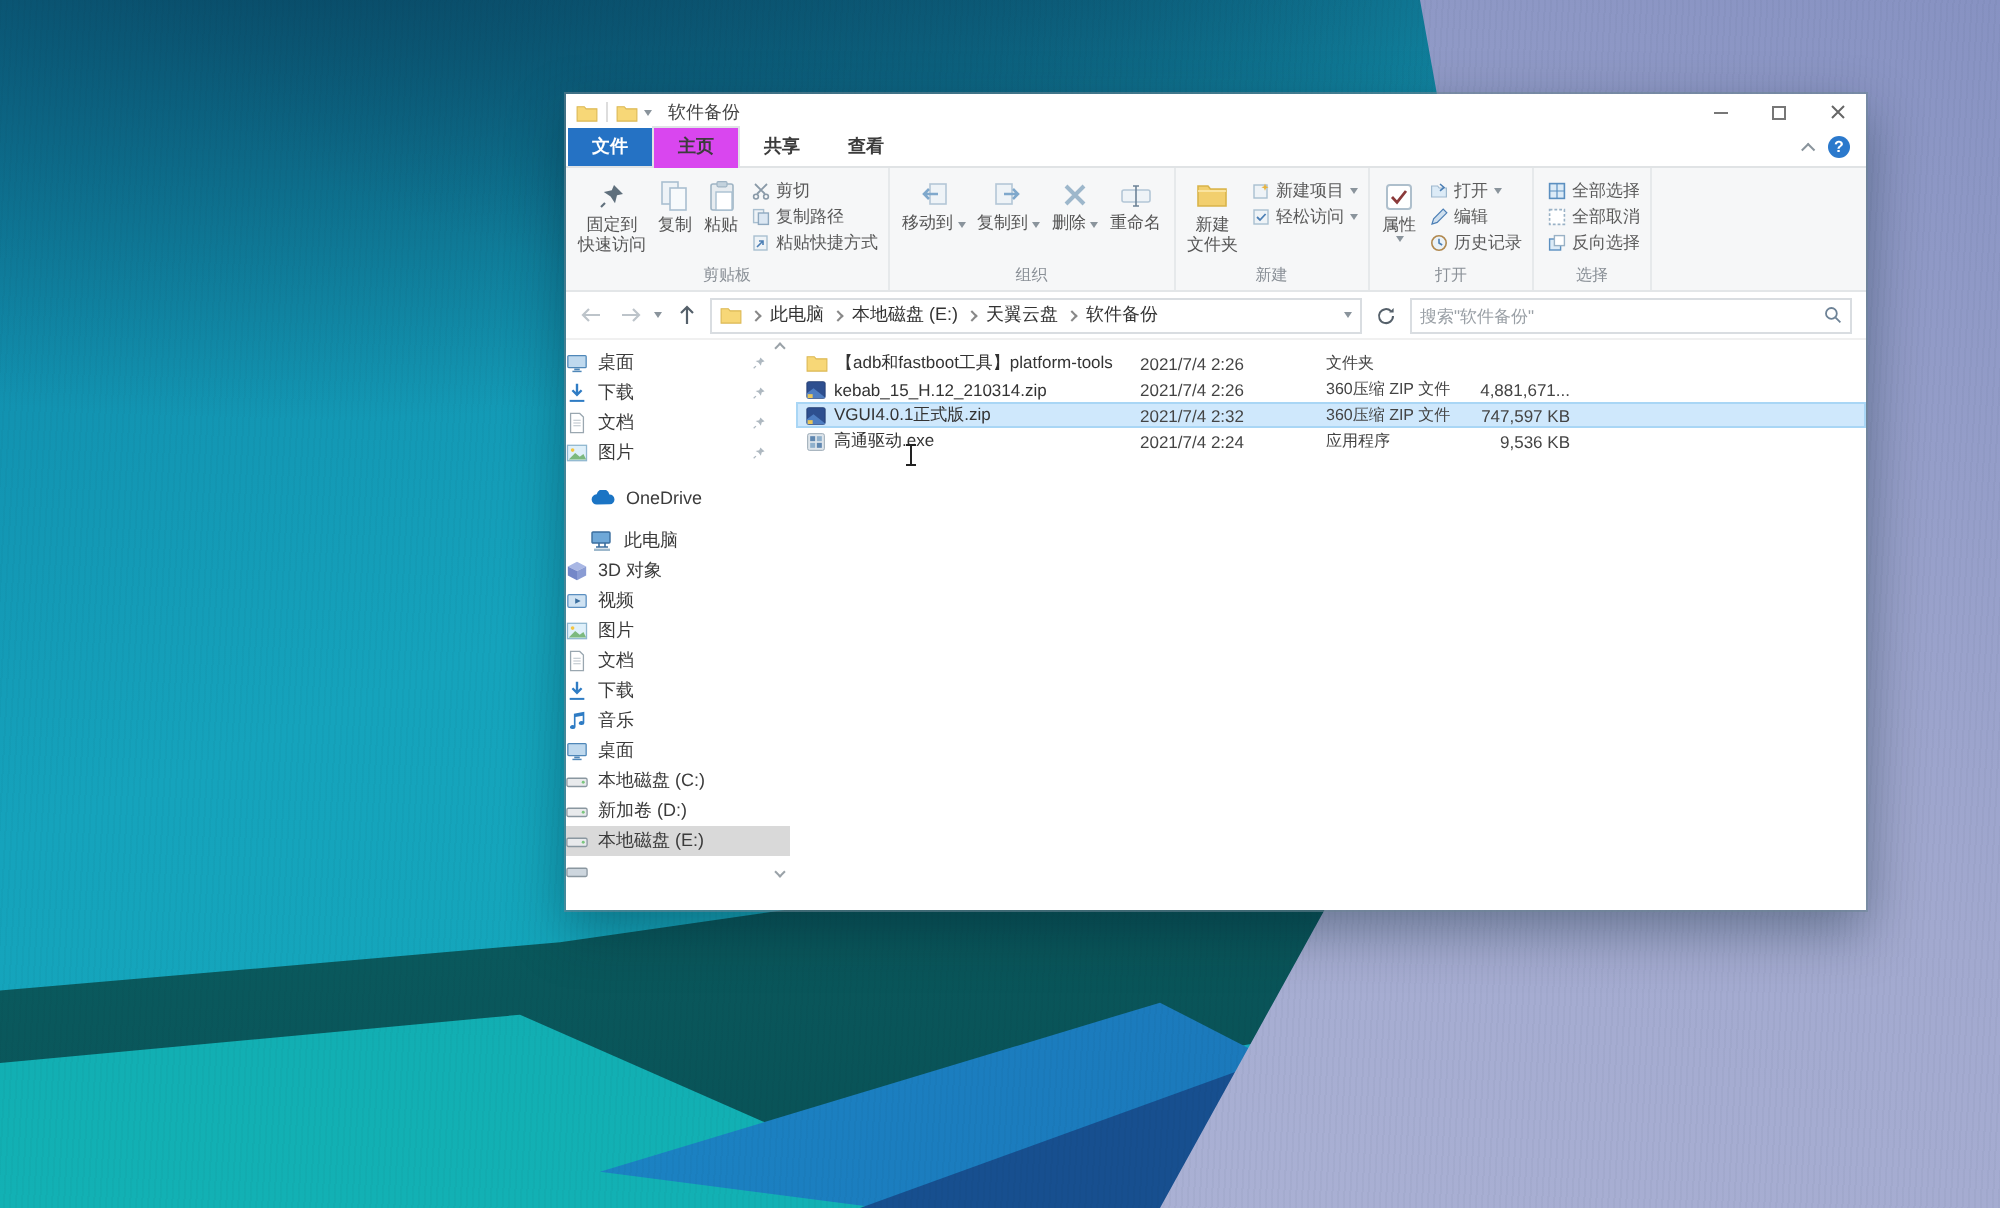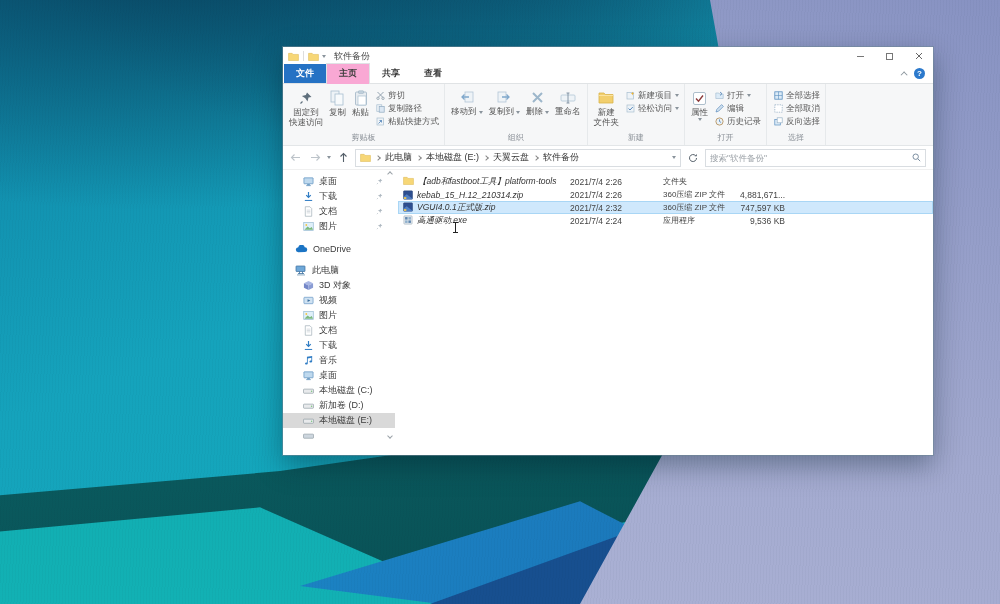--- a/index.html
+++ b/index.html
@@ -42,21 +42,21 @@
   .tb-title { margin-left:8px; color:#444; }
   .caption { margin-left:auto; display:flex; height:18px; }
   .cap-btn { width:29px; height:18px; display:flex; align-items:center; justify-content:center; color:#666; }
   .cap-min { width:7px; height:1px; background:#777; }
   .cap-max { width:7px; height:7px; border:1px solid #777; }
 
   
   .tabrow { height:19px; display:flex; align-items:flex-end; border-bottom:1px solid #e0e3e5; position:relative;font-weight:bold; }
   .tab { padding:3px 12px 3px; color:#3c3c3c; }
   .tab-file { background:#2572c4; color:#fff; margin-left:1px; }
-  .tab-active { background:#f9a8d4; border:1px solid #e0e3e5; border-bottom:none; margin-bottom:-1px; padding-bottom:4px; }
+  .tab-active { background:#d946ef; border:1px solid #e0e3e5; border-bottom:none; margin-bottom:-1px; padding-bottom:4px; }
   .tab-tools { display:flex; align-items:center; gap:6px; margin-left:auto; margin-right:8px; padding-bottom:4px; }
   .chev-up { width:5px; height:5px; border-left:1px solid #8a949c; border-top:1px solid #8a949c; transform:rotate(45deg) translateY(2px); }
   .help-circle { width:11px; height:11px; border-radius:50%; background:#2b79cc; color:#fff; font-size:8px; display:flex; align-items:center; justify-content:center; }
 
   
   .ribbon { height:62px; background:#f6f7f8; border-bottom:1px solid #e3e6e8; display:flex; }
   .rgroup { display:flex; flex-direction:column; border-right:1px solid #e6e9eb; padding:2px 3px 0; }
   .rgroup-body { flex:1; display:flex; align-items:flex-start; }
   .rgroup-label { text-align:center; font-size:8px; color:#8a9097; padding:0 2px 2px; }
   .rbig { display:flex; flex-direction:column; align-items:center; justify-content:flex-start; padding:2px 3px 0; font-size:8.5px; color:#555; text-align:center; line-height:1.15; }
@@ -74,40 +74,40 @@
   .crumb { color:#333; white-space:nowrap; }
   .crumb-sep { width:4px; height:4px; border-right:1px solid #888; border-top:1px solid #888; transform:rotate(45deg); margin:0 2px; }
   .addr-caret { margin-left:auto; }
   .searchbox { height:18px; flex:1; border:1px solid #d9dde1; display:flex; align-items:center; padding:0 4px; }
   .searchbox input { border:none; outline:none; flex:1; font-size:8.5px; font-family:"Liberation Sans",sans-serif; color:#333; }
   .searchbox input::placeholder { color:#9aa0a6; }
 
   
   .content { height:270px; display:flex; }
   .sidebar { width:112px; position:relative; overflow:hidden; flex-shrink:0; padding-top:4px; }
-  .sb-item { height:15px; display:flex; align-items:center; gap:5px; padding-left:20px; padding-right:12px; white-space:nowrap; color:#3b3b3b; }
+  .sb-item { height:15px; display:flex; align-items:center; gap:5px; padding-right:12px; white-space:nowrap; color:#3b3b3b; }
   .sb-root { padding-left:12px; }
   .sb-sel { background:#d9d9d9; }
   .sb-gap { height:7px; }
   .sb-pin { margin-left:auto; opacity:.75; }
   .sb-scroll { position:absolute; right:1px; top:2px; bottom:2px; width:9px; display:flex; flex-direction:column; justify-content:space-between; align-items:center; }
   .sb-arrow-up { width:4px; height:4px; border-left:1px solid #9aa2a8; border-top:1px solid #9aa2a8; transform:rotate(45deg); }
   .sb-arrow-dn { width:4px; height:4px; border-left:1px solid #9aa2a8; border-top:1px solid #9aa2a8; transform:rotate(225deg); }
 
   
   .filearea { flex:1; position:relative; padding:0 0 0 3px; }
   .fl-header { display:flex; height:19px; align-items:center; color:#5b6b7a; font-size:8.5px; }
   .fl-hcell { padding-left:5px; border-right:1px solid #eceff1; height:15px; display:flex; align-items:center; position:relative; }
   .c-name { width:167px; } .c-date { width:93px; } .c-type { width:69px; } .c-size { width:62px; justify-content:flex-end; padding-right:4px; }
   .sort-asc { position:absolute; top:-3px; left:50%; width:4px; height:4px; border-left:1px solid #9aa2a8; border-top:1px solid #9aa2a8; transform:rotate(45deg); }
   .fl-rows { margin-top:5px; }
   .fl-row { display:flex; height:13px; align-items:center; font-size:8.5px; }
   .fl-row-sel { background:#cfe8fc; box-shadow:inset 0 0 0 1px #a9d6f5; }
   .fcell { overflow:hidden; white-space:nowrap; }
-  .f-name { width:167px; display:flex; align-items:flex-start; gap:4px; padding-left:5px;font-style:italic; }
+  .f-name { width:167px; display:flex; align-items:center; gap:4px; padding-left:5px; }
   .f-date { width:93px; padding-left:5px; color:#444; }
   .f-type { width:69px; padding-left:5px; color:#444; font-size:8px; }
   .f-size { width:62px; text-align:right; padding-right:4px; color:#444; }
   .ibeam { position:absolute; left:57px; top:52px; width:7px; height:11px; }
   .ibeam:before { content:""; position:absolute; left:3px; top:0; width:1px; height:11px; background:#222; }
   .ibeam:after { content:""; position:absolute; left:1px; top:0; width:5px; height:1px; background:#222; box-shadow:0 10px 0 #222; }
 
   
   .statusbar { height:15px; border-top:1px solid #e5e5e5; display:flex; align-items:center; padding:0 4px 0 7px; font-size:8.5px; color:#4a4a4a; }
   .view-toggles { margin-left:auto; display:flex; gap:2px; }

